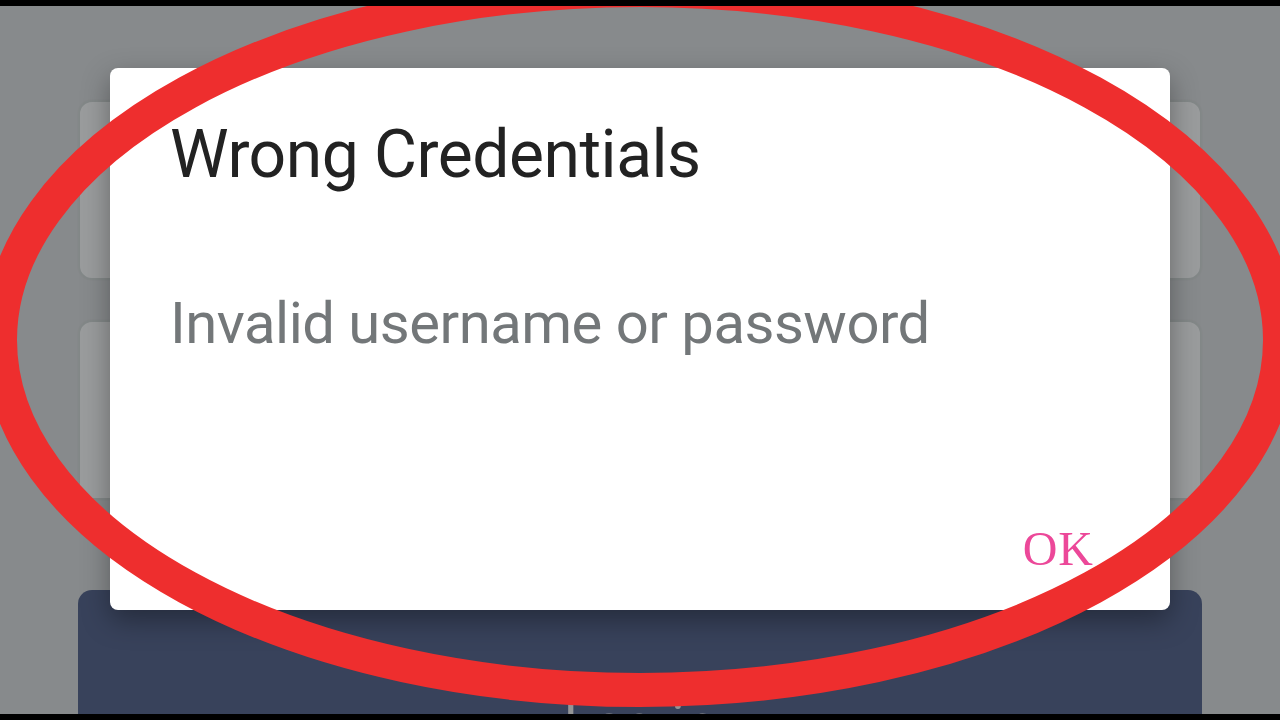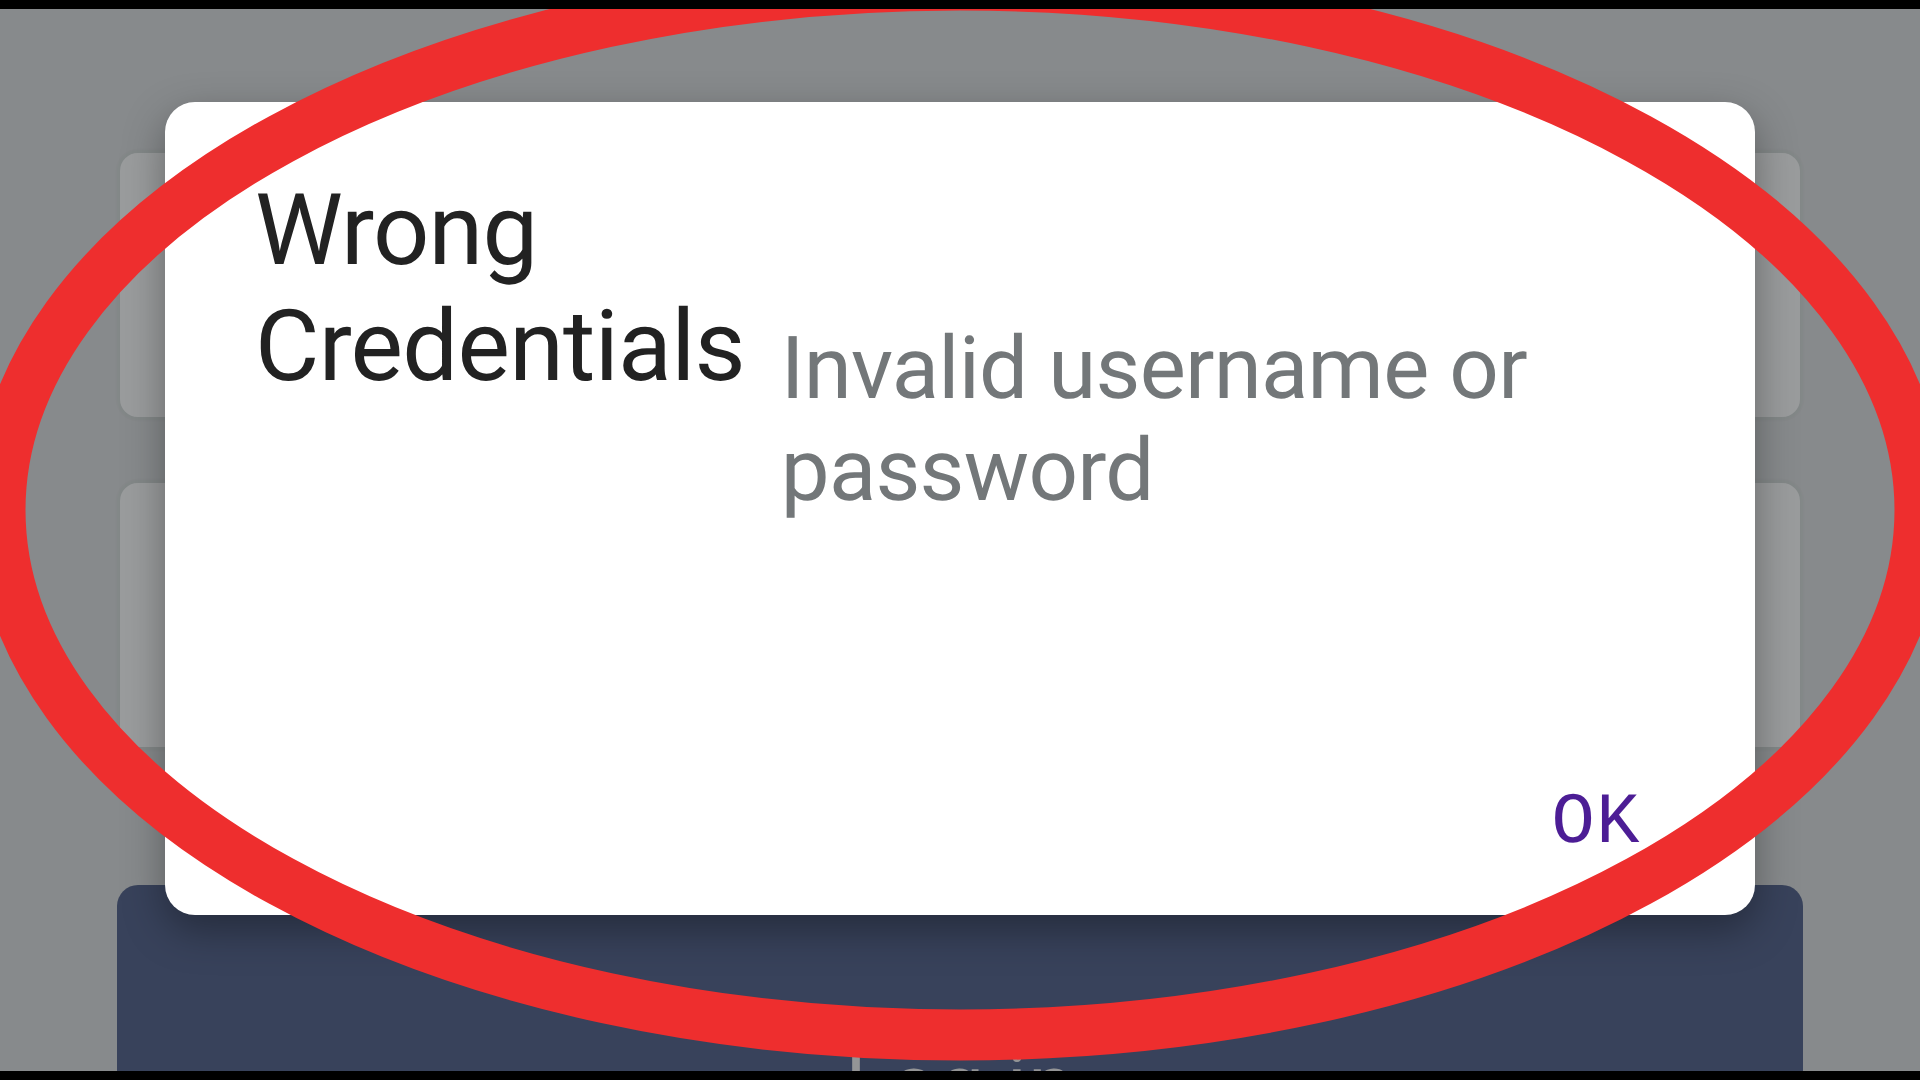--- a/index.html
+++ b/index.html
@@ -66,25 +66,25 @@
       z-index: 20;
     }
     .red-ellipse svg { width: 100%; height: 100%; display: block; }
 
     
     .dialog {
       position: absolute;
       left: 110px; right: 110px;
       top: 68px; bottom: 110px;
       background: #ffffff;
-      border-radius: 20px;
+      border-radius: 8px;
       box-shadow: 0 10px 28px rgba(0,0,0,0.35);
       z-index: 10;
       display: flex;
-      flex-direction: row;
+      flex-direction: column;
       padding: 48px 60px 28px 60px;
     }
     .dialog-title {
       font-size: 66px;
       color: #222;
       font-weight: 400;
       letter-spacing: -0.5px;
     }
     .dialog-message {
       margin-top: 96px;
@@ -95,27 +95,27 @@
     }
     .dialog-actions {
       margin-top: auto;
       display: flex;
       justify-content: flex-end;
       padding-right: 4px;
     }
     .ok-button {
       background: none;
       border: none;
-      color: #4c1d95;
+      color: #ec4899;
       font-size: 48px;
       font-weight: 500;
       letter-spacing: 1px;
       cursor: pointer;
       padding: 6px 12px;
-      font-family: Liberation Mono, monospace;
+      font-family: Liberation Serif, serif;
     }
   </style>
 </head>
 <body>
 
 <div class="letterbox-top"></div>
 <div class="letterbox-bottom"></div>
 
 <div class="login-bg">
   <div class="input-field input-1"></div>

